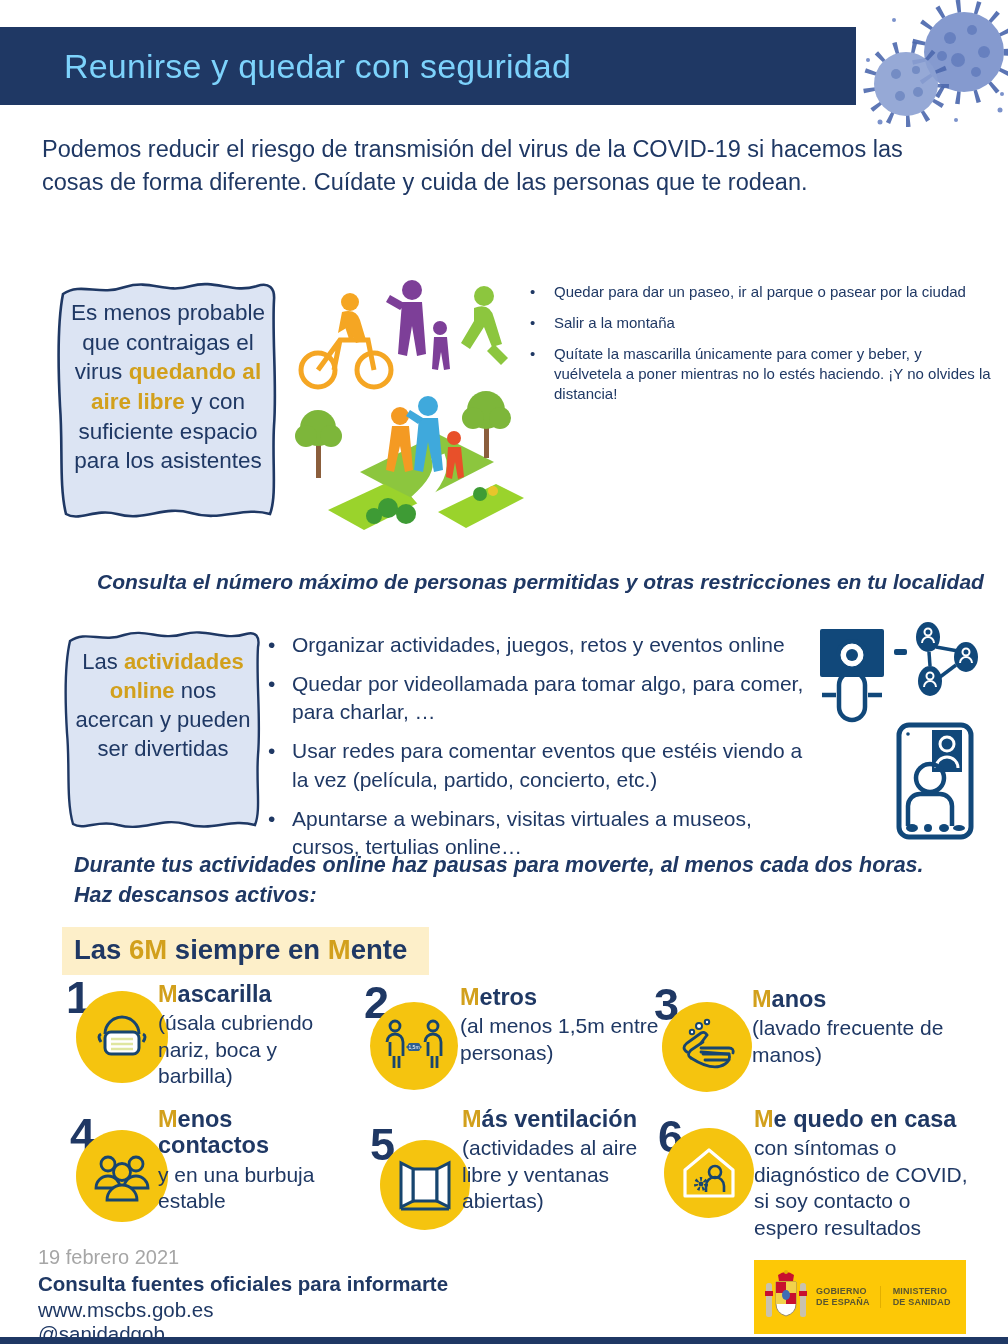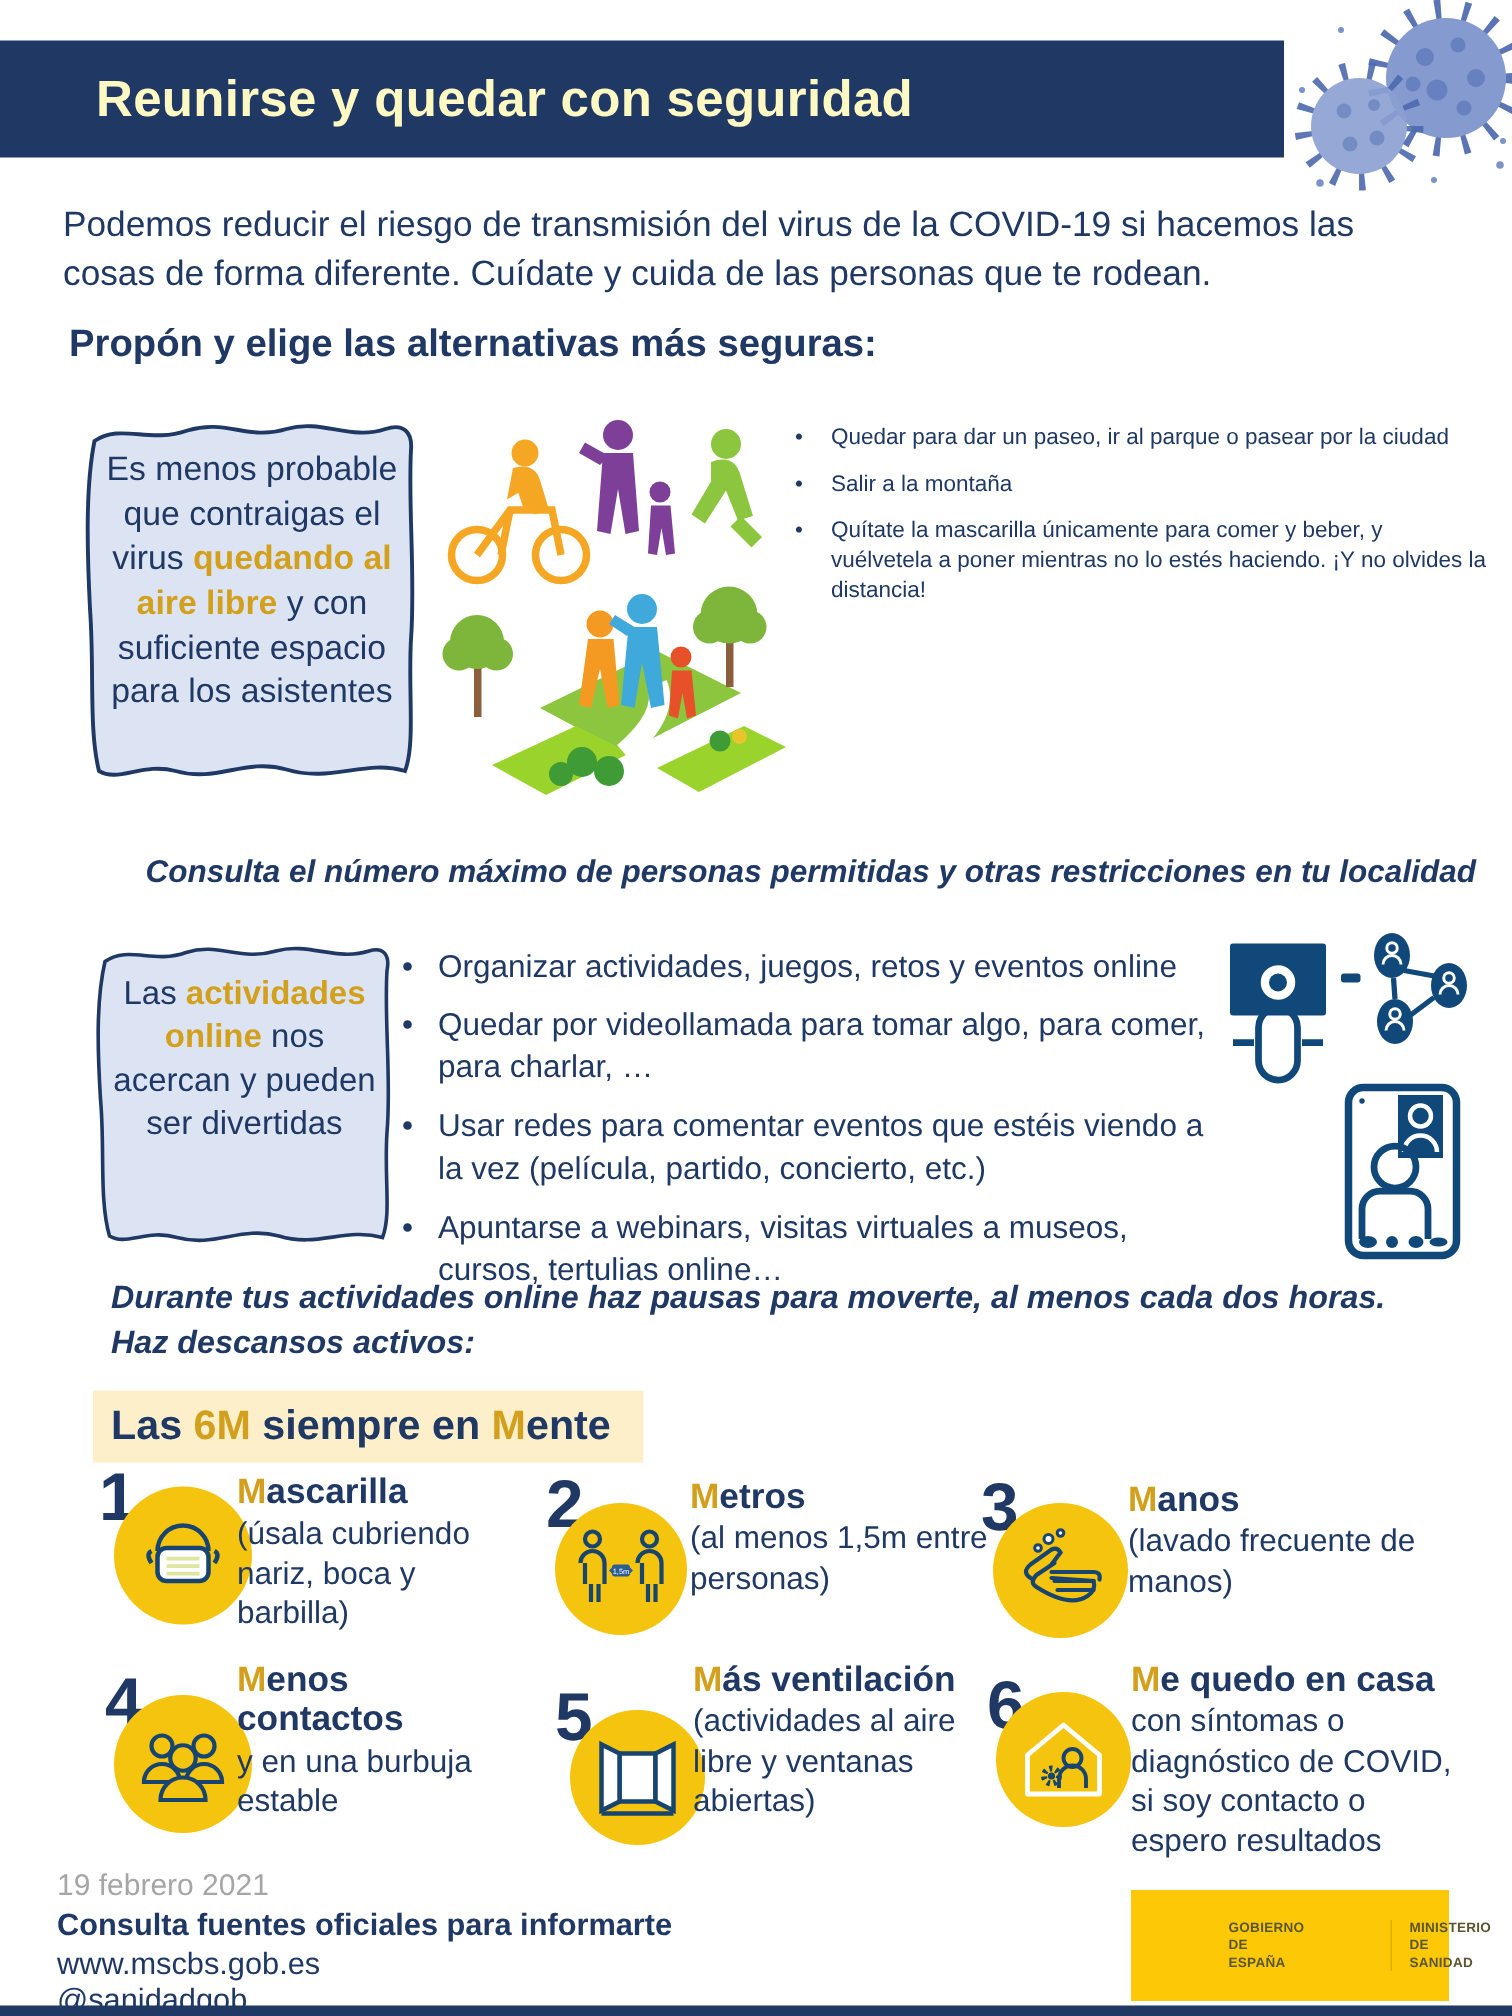--- a/index.html
+++ b/index.html
@@ -3,21 +3,21 @@
 <meta charset="utf-8">
 <style>
   html,body{margin:0;padding:0;background:#e9e9e9;}
   .page{
     position:relative;width:1008px;height:1344px;background:#ffffff;
     font-family:"Liberation Sans",sans-serif;color:#1F3864;overflow:hidden;
     margin:0 auto;
   }
   
   .header-bar{position:absolute;left:0;top:27px;width:856px;height:78px;background:#1F3864;display:flex;align-items:center;}
-  .header-title{color:#fef9c3;font-size:34px;font-weight:bold;padding-left:64px;letter-spacing:.2px;}
+  .header-title{color:#7dd3fc;font-size:34px;font-weight:normal;padding-left:64px;letter-spacing:.2px;}
   .virus-art{position:absolute;right:0;top:0;}
   
   .intro{position:absolute;left:42px;top:133px;width:900px;font-size:23.5px;line-height:1.42;}
   .h-alternatives{position:absolute;left:46px;top:215px;font-size:25.5px;font-weight:bold;}
   
   .notebox{position:absolute;}
   .notebox .txt{position:absolute;text-align:center;font-size:22.5px;line-height:1.32;}
   .gold{color:#D2A01C;font-weight:bold;}
   .box1{left:53px;top:276px;width:230px;height:256px;}
   .box1 .txt{left:18px;top:22px;width:194px;}
@@ -47,21 +47,21 @@
   .m2{left:362px;top:980px;} .m2 .m-num{left:2px;top:0;}   .m2 .m-circle{left:8px;top:22px;width:88px;height:88px;}  .m2 .m-text{left:98px;top:4px;width:205px;}
   .m3{left:650px;top:982px;} .m3 .m-num{left:4px;top:0;}   .m3 .m-circle{left:12px;top:20px;width:90px;height:90px;} .m3 .m-text{left:102px;top:4px;width:205px;}
   .m4{left:62px;top:1106px;} .m4 .m-num{left:8px;top:6px;} .m4 .m-circle{left:14px;top:24px;width:92px;height:92px;} .m4 .m-text{left:96px;top:0;width:162px;}
   .m5{left:362px;top:1106px;}.m5 .m-num{left:8px;top:16px;}.m5 .m-circle{left:18px;top:34px;width:90px;height:90px;} .m5 .m-text{left:100px;top:0;width:198px;}
   .m6{left:650px;top:1106px;}.m6 .m-num{left:8px;top:8px;} .m6 .m-circle{left:14px;top:22px;width:90px;height:90px;} .m6 .m-text{left:104px;top:0;width:218px;}
   
   .f-date{position:absolute;left:38px;top:1246px;font-size:20px;color:#A6A6A6;}
   .f-official{position:absolute;left:38px;top:1272px;font-size:20.5px;font-weight:bold;}
   .f-web{position:absolute;left:38px;top:1298px;font-size:20.5px;}
   .f-social{position:absolute;left:38px;top:1322px;font-size:20.5px;}
-  .gov-logo{position:absolute;left:754px;top:1260px;width:212px;height:74px;background:#FDC806;display:flex;align-items:center;gap:47px;}
+  .gov-logo{position:absolute;left:754px;top:1260px;width:212px;height:74px;background:#FDC806;display:flex;align-items:center;}
   .gov-crest{margin-left:10px;}
   .gov-col{font-size:9px;font-weight:bold;color:#5A5631;line-height:1.25;letter-spacing:.2px;}
   .gov-col.first{margin-left:8px;padding-right:10px;}
   .gov-col.second{border-left:1.5px solid #E2AF00;padding-left:12px;}
   .bottom-bar{position:absolute;left:0;bottom:0;width:100%;height:7px;background:#1F3864;}
 </style>
 </head>
 <body>
 
 <div class="page">
@@ -91,21 +91,20 @@
     </g>
     <circle cx="8" cy="60" r="2" fill="#7B92CB"></circle>
       <circle cx="20" cy="122" r="2.5" fill="#7B92CB"></circle>
     <circle cx="96" cy="120" r="2" fill="#7B92CB"></circle>
       <circle cx="140" cy="110" r="2.5" fill="#7B92CB"></circle>
     <circle cx="34" cy="20" r="2" fill="#7B92CB"></circle>
       <circle cx="142" cy="94" r="2" fill="#7B92CB"></circle>
   </svg>
 
   <div class="intro">Podemos reducir el riesgo de transmisión del virus de la COVID-19 si hacemos las cosas de forma diferente. Cuídate y cuida de las personas que te rodean.</div>
-  <div class="h-alternatives">Propón y elige las alternativas más seguras:</div>
 
   <div class="notebox box1">
     <svg width="230" height="256" viewBox="0 0 230 256">
       <path d="M10,18 C28,6 46,20 72,11 C98,3 112,18 138,10 C162,3 180,18 204,10 C216,6 222,12 221,24
                C219,60 224,110 221,150 C219,185 224,220 217,238
                C190,230 168,246 138,237 C110,229 92,246 64,238 C42,232 26,246 13,238
                C6,210 10,170 7,130 C5,90 4,48 10,18 Z" fill="#DCE4F3" stroke="#1F3864" stroke-width="2.6"></path>
     </svg>
     <div class="txt">
       <span>Es menos probable que contraigas el virus </span><span class="gold">quedando al aire libre</span><span> y con suficiente espacio para los asistentes</span>

